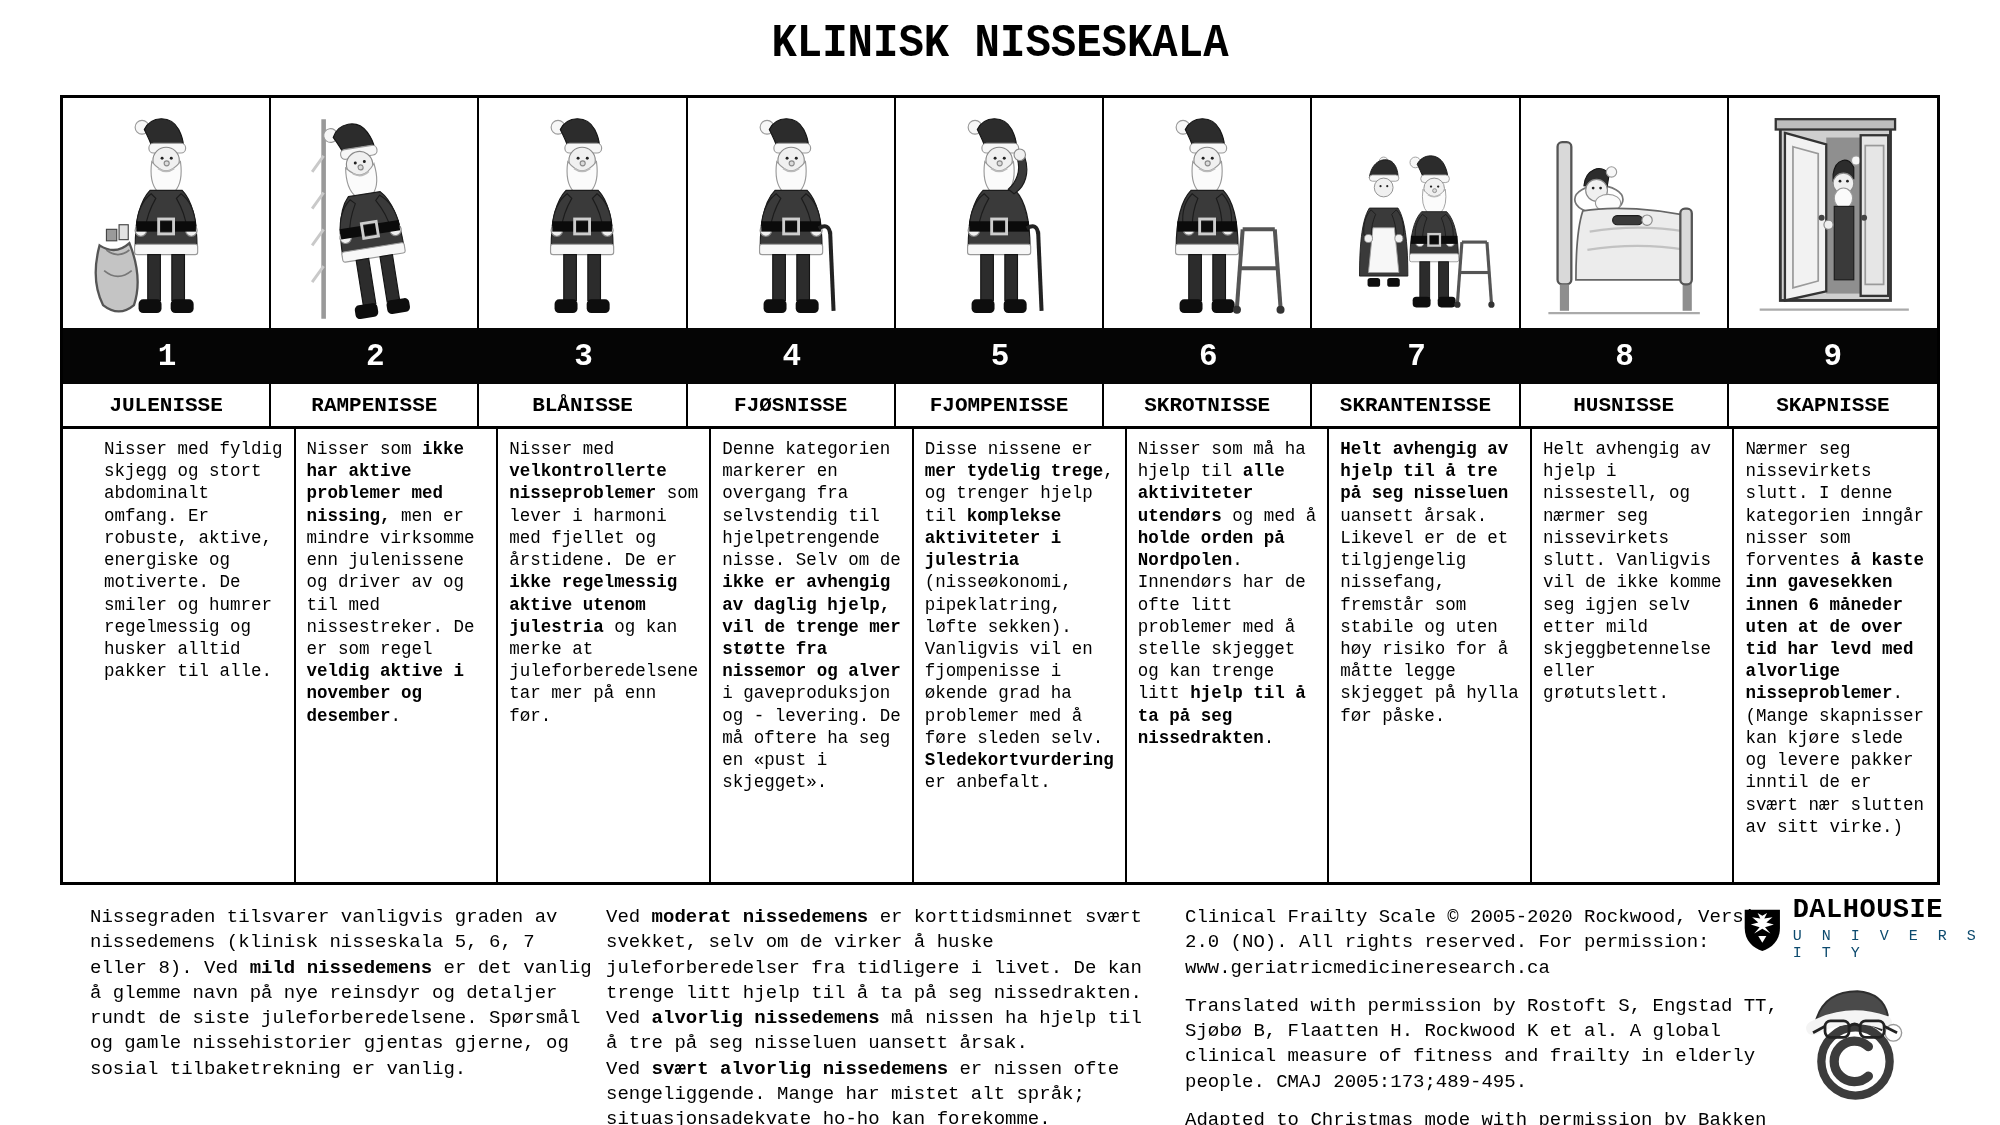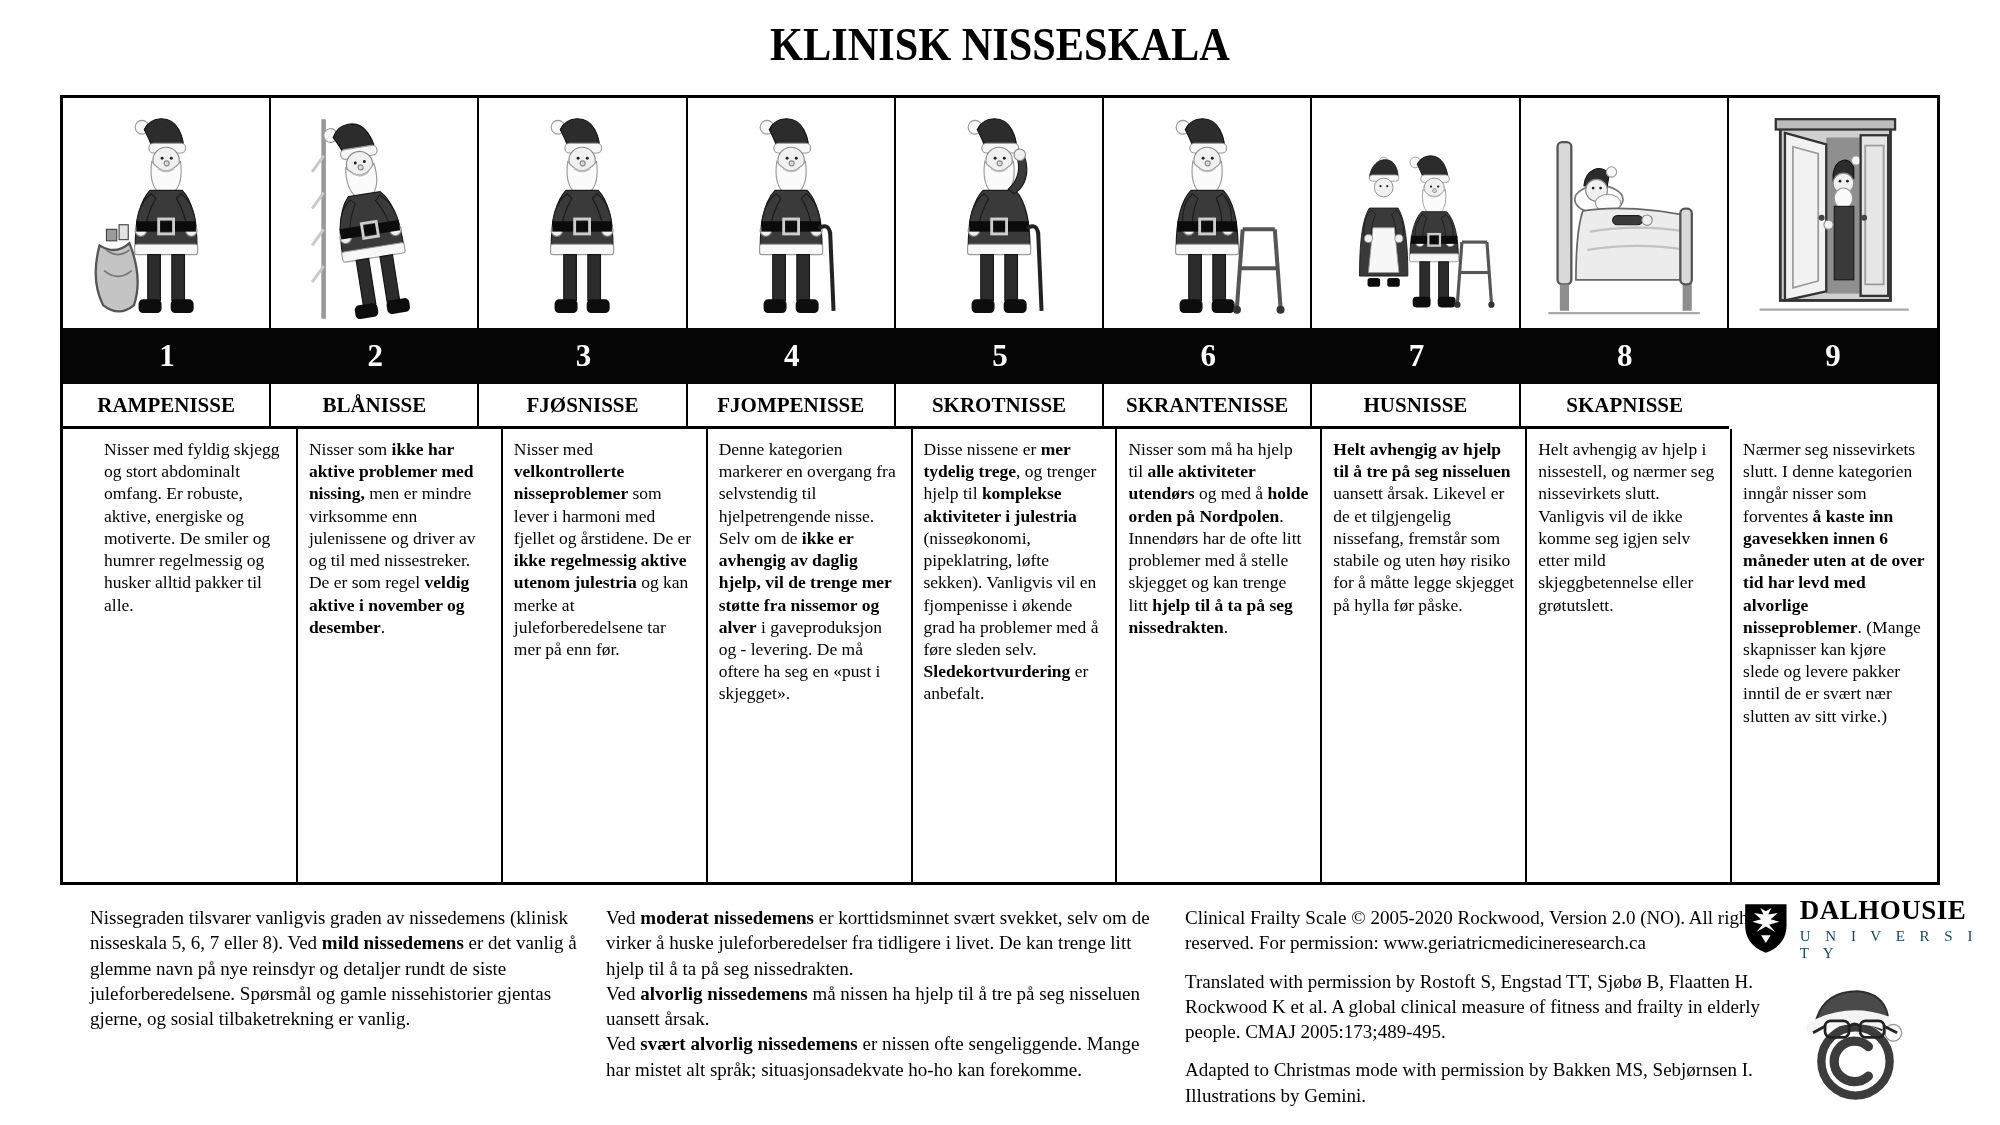--- a/index.html
+++ b/index.html
@@ -1,17 +1,17 @@
 <!DOCTYPE html>
 <html><head>
 <meta charset="utf-8">
 <style>
   html,body{margin:0;padding:0;background:#fff;}
   .page{position:relative;width:2000px;height:1125px;background:#ffffff;overflow:hidden;
-        font-family:Liberation Serif, serif;color:#000;}
+        font-family:Liberation Mono, monospace;color:#000;}
   .title{position:absolute;top:18px;left:0;width:100%;text-align:center;
          font-size:46px;font-weight:bold;letter-spacing:0px;transform:scaleX(.92);}
   .scale-table{position:absolute;left:60px;top:95px;width:1880px;height:790px;
                border:3px solid #000;box-sizing:border-box;background:#fff;
                display:flex;flex-direction:column;}
   .row-images,.row-numbers,.row-names,.row-desc{display:grid;grid-template-columns:repeat(9,1fr);}
   .row-images{height:230px;}
   .row-images .cell{border-right:2px solid #000;display:flex;align-items:flex-end;justify-content:center;overflow:hidden;}
   .fig-svg{height:218px;width:100%;display:block;}
   .row-numbers{height:56px;background:#050505;}
@@ -21,21 +21,21 @@
         justify-content:center;font-weight:bold;font-size:21px;}
   .row-desc{flex:1;margin-left:30px;}
   .desc{border-right:2px solid #000;padding:9px 11px;font-size:17.5px;line-height:1.27;}
   .last{border-right:none !important;}
   .foot{position:absolute;font-size:19px;line-height:1.33;margin-left:30px;}
   .foot p{margin:0;}
   .foot-left{left:60px;top:905px;width:505px;}
   .foot-mid{left:576px;top:905px;width:550px;}
   .foot-right{left:1155px;top:905px;width:595px;}
   .foot-right p{margin:0 0 13px 0;}
-  .dal{position:absolute;left:1742px;top:897px;display:flex;gap:10px;}
+  .dal{position:absolute;left:1742px;top:897px;display:flex;align-items:center;gap:10px;}
   .dal-name{font-size:27px;font-weight:bold;line-height:1;letter-spacing:.5px;}
   .dal-sub{font-size:15px;letter-spacing:5.5px;margin-top:4px;color:#0c4a6e;}
   .santacopy{position:absolute;left:1798px;top:982px;width:115px;height:120px;}
   
   .suit{fill:#3a3a3a;stroke:#1c1c1c;stroke-width:1;}
   .suitdark{fill:#2c2c2c;stroke:#141414;stroke-width:1;}
   .trim{fill:#f7f7f7;stroke:#9a9a9a;stroke-width:1;}
   .skin{fill:#f0f0f0;stroke:#8a8a8a;stroke-width:1;}
   .beard{fill:#fbfbfb;stroke:#9a9a9a;stroke-width:1;}
   .nose{fill:#dcdcdc;stroke:#8a8a8a;stroke-width:1;}
@@ -332,20 +332,21 @@
         <div class="num">2</div>
         <div class="num">3</div>
         <div class="num">4</div>
         <div class="num">5</div>
         <div class="num">6</div>
         <div class="num">7</div>
         <div class="num">8</div>
         <div class="num">9</div>
       </div>
     <div class="row-names" id="rowNames">
+        <div class="name">JULENISSE</div>
         <div class="name">RAMPENISSE</div>
         <div class="name">BLÅNISSE</div>
         <div class="name">FJØSNISSE</div>
         <div class="name">FJOMPENISSE</div>
         <div class="name">SKROTNISSE</div>
         <div class="name">SKRANTENISSE</div>
         <div class="name">HUSNISSE</div>
         <div class="name last">SKAPNISSE</div>
       </div>
     <div class="row-desc" id="rowDesc">

